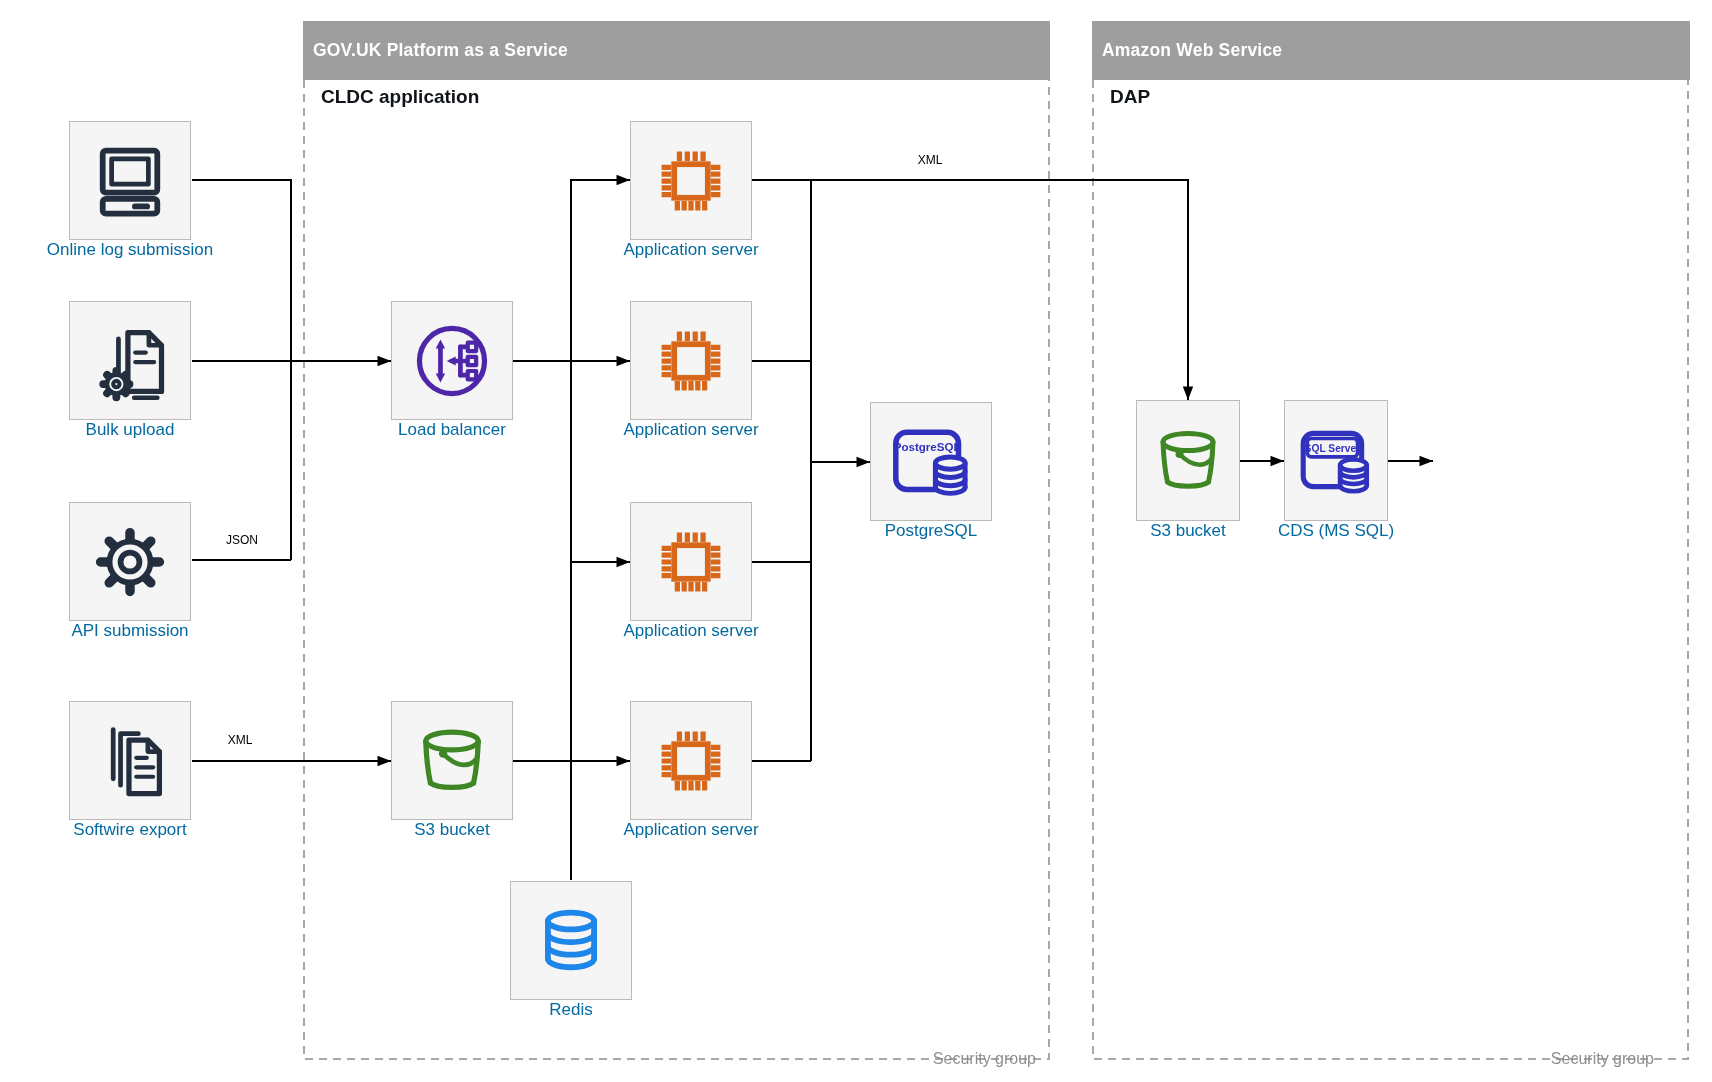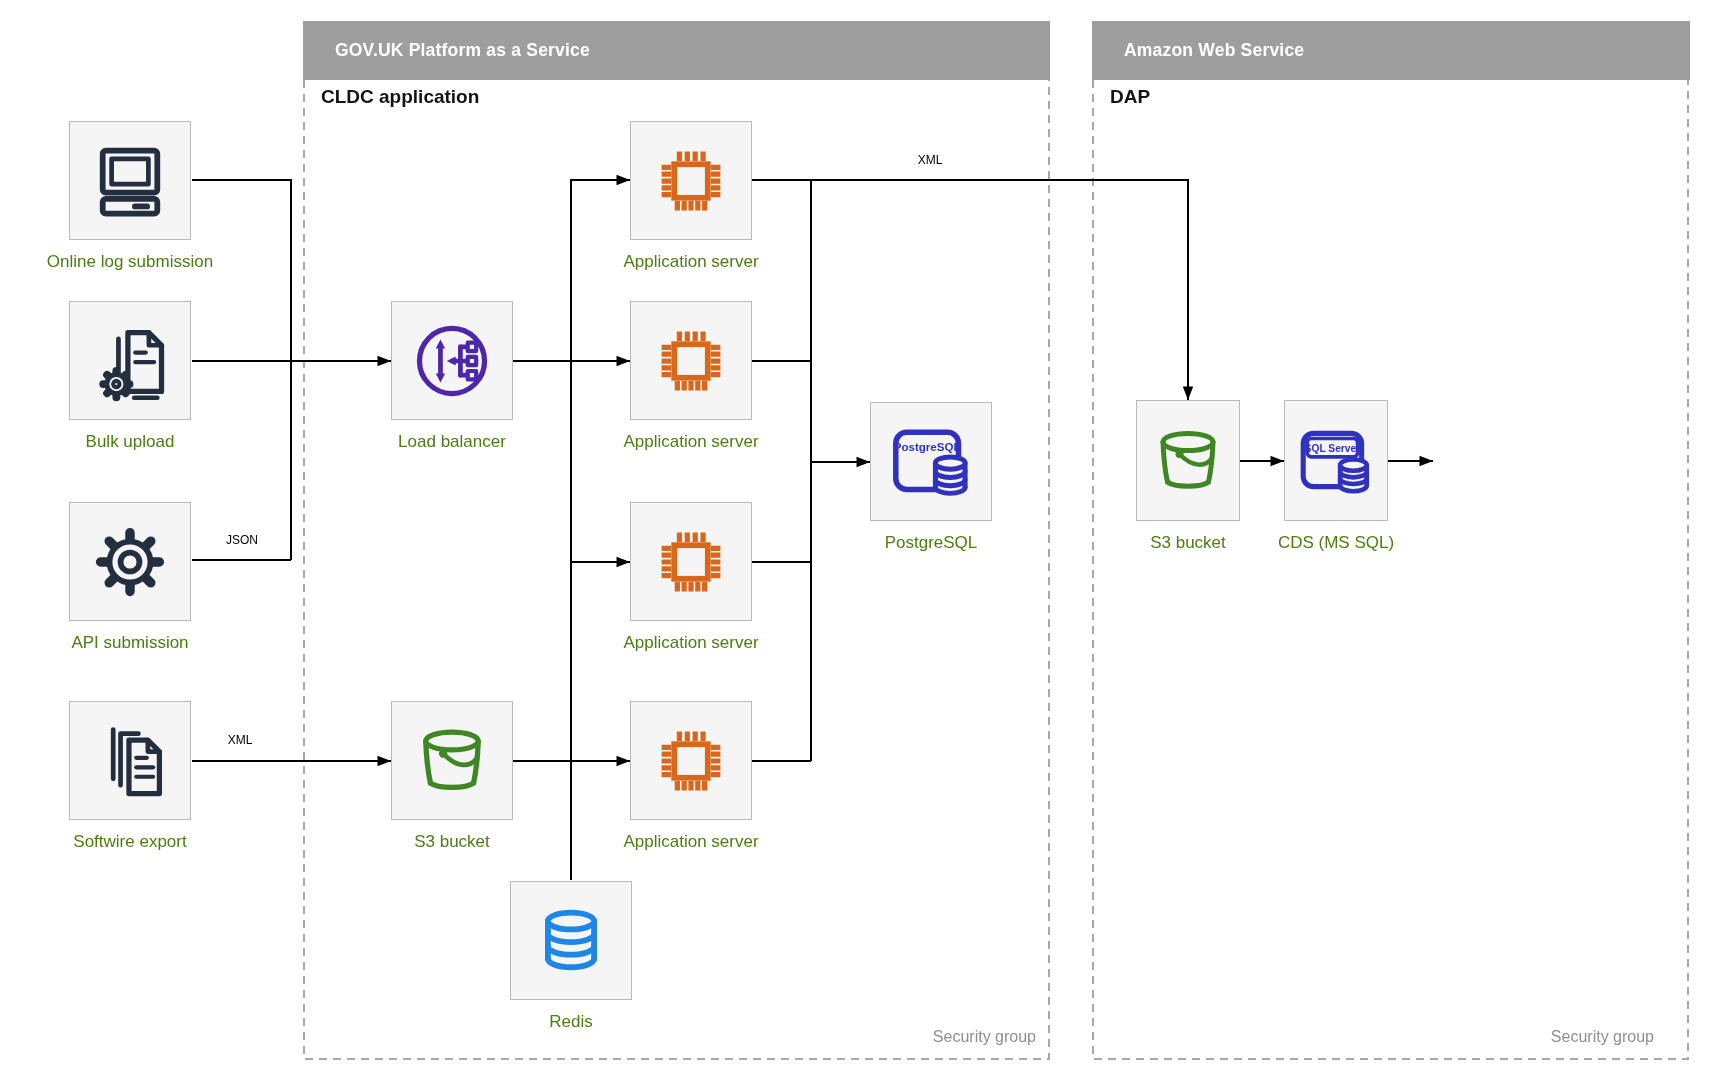--- a/index.html
+++ b/index.html
@@ -3,38 +3,38 @@
 <meta charset="utf-8">
 <style>
   html,body{margin:0;padding:0;background:#ffffff;}
   .canvas{
     position:relative;width:1712px;height:1082px;background:#ffffff;overflow:hidden;
     font-family:"Liberation Sans", sans-serif;color:#000;
   }
   .edges{position:absolute;left:0;top:0;}
   .group-header{
     position:absolute;height:59px;background:#9e9e9e;display:flex;align-items:center;
-    padding-left:32px;box-sizing:border-box;color:#fff;font-size:17.5px;font-weight:700;
+    padding-left:10px;box-sizing:border-box;color:#fff;font-size:17.5px;font-weight:700;
     letter-spacing:.2px;
   }
   .group-subtitle{
     position:absolute;font-size:19px;font-weight:700;color:#101418;white-space:nowrap;
   }
   .security-label{
-    position:absolute;width:196px;text-align:right;font-size:16px;color:#8f8f8f;white-space:nowrap;
+    position:absolute;width:196px;text-align:right;font-size:16px;color:#8f8f8f;white-space:nowrap;margin-top:22px;
   }
   .node{position:absolute;width:122px;display:flex;flex-direction:column;align-items:center;}
   .node.aws-node{width:104px;}
   .nodebox{
     width:122px;height:119px;background:#f5f5f6;border:1px solid #bababa;box-sizing:border-box;
     display:flex;align-items:center;justify-content:center;
   }
   .node.aws-node .nodebox{width:104px;height:121px;}
   .nodelabel{
-    margin-top:12px;font-size:17px;color:#4d7c0f;white-space:nowrap;text-align:center;line-height:20px;
+    font-size:17px;color:#0369a1;white-space:nowrap;text-align:center;line-height:20px;
   }
   .edgelabel{
     position:absolute;width:80px;text-align:center;font-size:12px;color:#000;line-height:20px;
     white-space:nowrap;
   }
   svg.icon{display:block;}
 </style>
 </head>
 <body>
 

